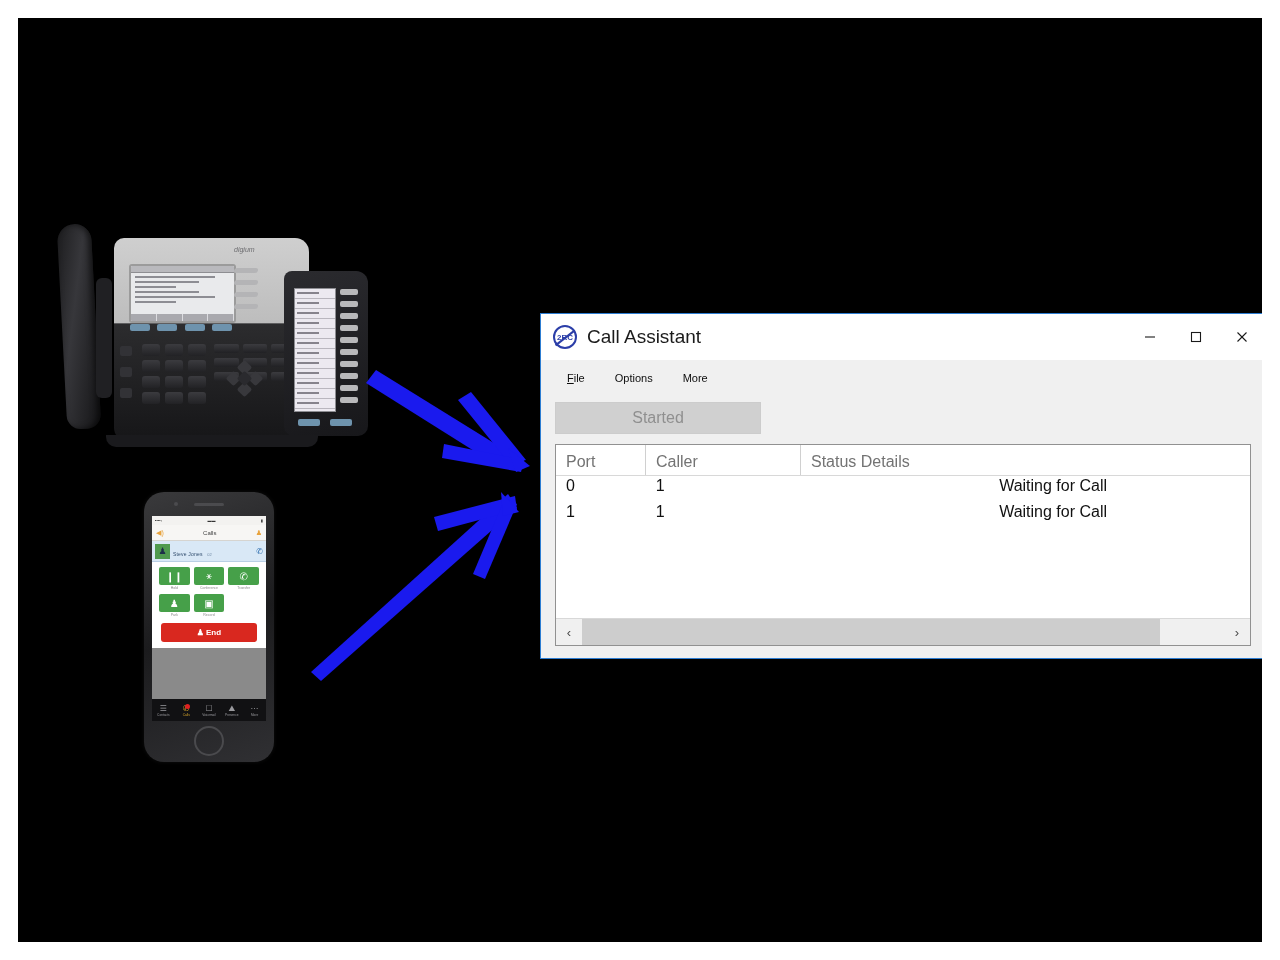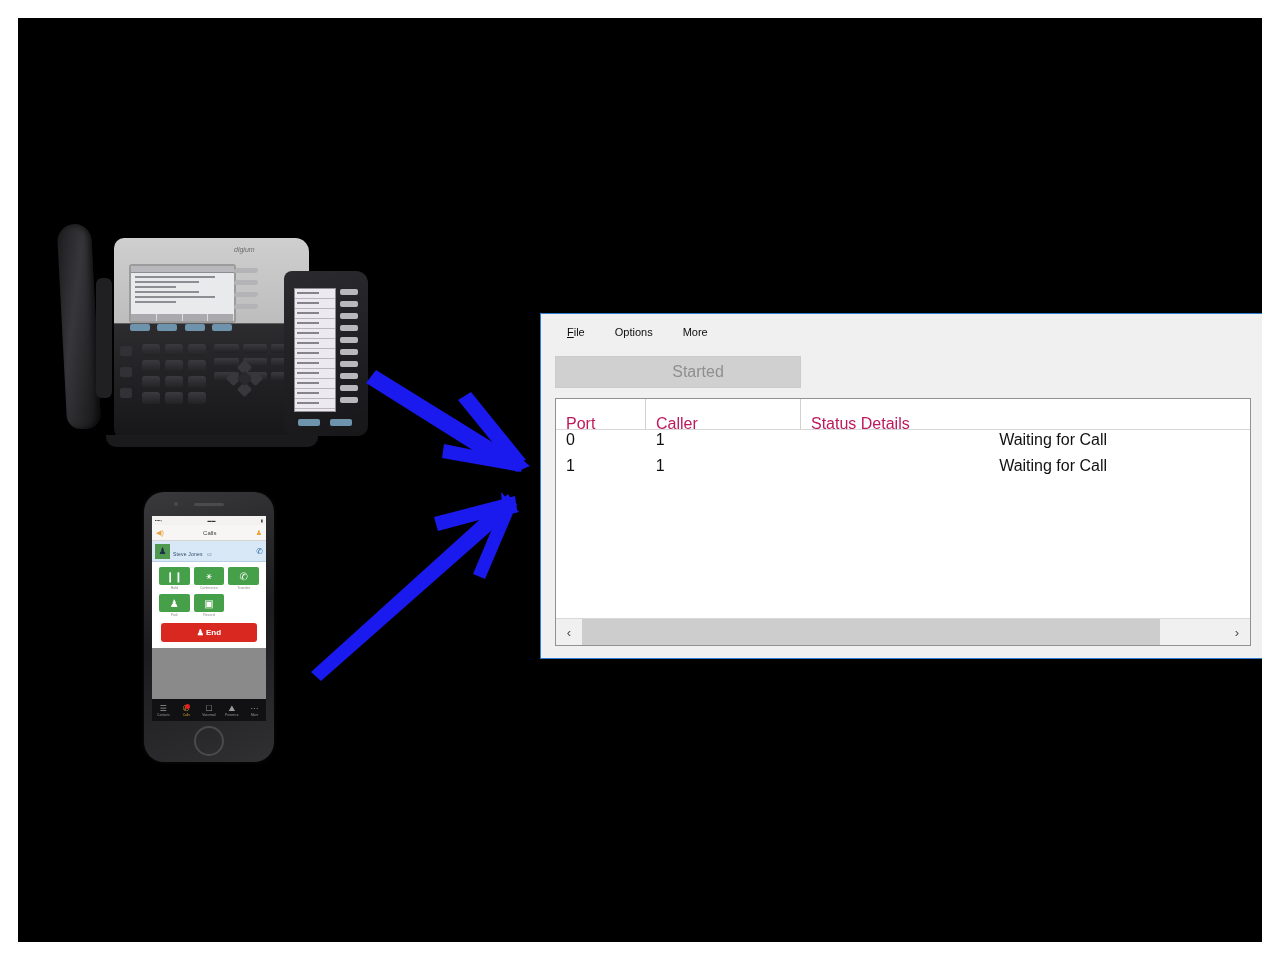--- a/index.html
+++ b/index.html
@@ -415,41 +415,41 @@
   .toolbar {
     padding: 6px 0 8px 14px;
     flex: 0 0 auto;
   }
   .started-btn {
     width: 204px; height: 30px;
     background: #d0d0d0;
     border: 1px solid #cccccc;
     color: #8f8f8f;
     font-size: 16px;
-    display: flex; align-items: center; justify-content: center; padding-left: 40px;
+    display: flex; align-items: center; justify-content: center;
   }
   .listview {
     margin: 2px 14px 12px 14px;
     flex: 1 1 auto;
     background: #ffffff;
     border: 1px solid #919191;
     display: flex; flex-direction: column;
     overflow: hidden;
   }
   .lv-header {
     display: flex;
     height: 30px;
     background: #ffffff;
     border-bottom: 1px solid #d8d8d8;
     flex: 0 0 auto;
   }
   .lv-th {
     font-size: 16px;
-    color: #be185d;
-    padding: 16px 0 0 10px;
+    color: #737373;
+    padding: 8px 0 0 10px;
     border-right: 1px solid #d0d0d0;
     box-sizing: border-box;
   }
   .lv-th:last-child { border-right: none; }
   .lv-body { flex: 1 1 auto; }
   .lv-row { display: flex; height: 26px; }
   .lv-td {
     font-size: 16px;
     color: #111111;
     padding: 1px 0 0 10px;
@@ -692,20 +692,42 @@
 
   <svg id="arrow-bottom" class="arrow-svg" width="225" height="205" viewBox="0 0 225 205">
     <path d="M 8 196 L 205 18 L 214 32 L 18 205 Z" fill="#1a1aee"></path>
     <path d="M 131 41 L 212 20 L 214 34 L 135 55 Z" fill="#1a1aee"></path>
     <path d="M 170 98 L 202 22 L 214 28 L 182 103 Z" fill="#1a1aee"></path>
     <path d="M 198 16 L 216 36 L 200 40 Z" fill="#1a1aee"></path>
   </svg>
 
   <div id="window">
 
+    <div class="titlebar">
+      <span class="title-icon">2RC</span>
+      <span class="title-text">Call Assistant</span>
+      <span class="win-controls">
+        <span class="win-btn">
+          <svg width="12" height="12" viewBox="0 0 12 12">
+            <line x1="1" y1="6" x2="11" y2="6" stroke="#1a1a1a" stroke-width="1.1"></line>
+          </svg>
+        </span>
+        <span class="win-btn">
+          <svg width="12" height="12" viewBox="0 0 12 12">
+            <rect x="1.5" y="1.5" width="9" height="9" fill="none" stroke="#1a1a1a" stroke-width="1.1"></rect>
+          </svg>
+        </span>
+        <span class="win-btn close">
+          <svg width="12" height="12" viewBox="0 0 12 12">
+            <line x1="1.5" y1="1.5" x2="10.5" y2="10.5" stroke="currentColor" stroke-width="1.1"></line>
+            <line x1="10.5" y1="1.5" x2="1.5" y2="10.5" stroke="currentColor" stroke-width="1.1"></line>
+          </svg>
+        </span>
+      </span>
+    </div>
 
     <div class="menubar">
       <span class="menu-item"><u>F</u><span>ile</span></span>
       <span class="menu-item">Options</span>
       <span class="menu-item">More</span>
     </div>
 
     <div class="toolbar">
       <div class="started-btn">Started</div>
     </div>

